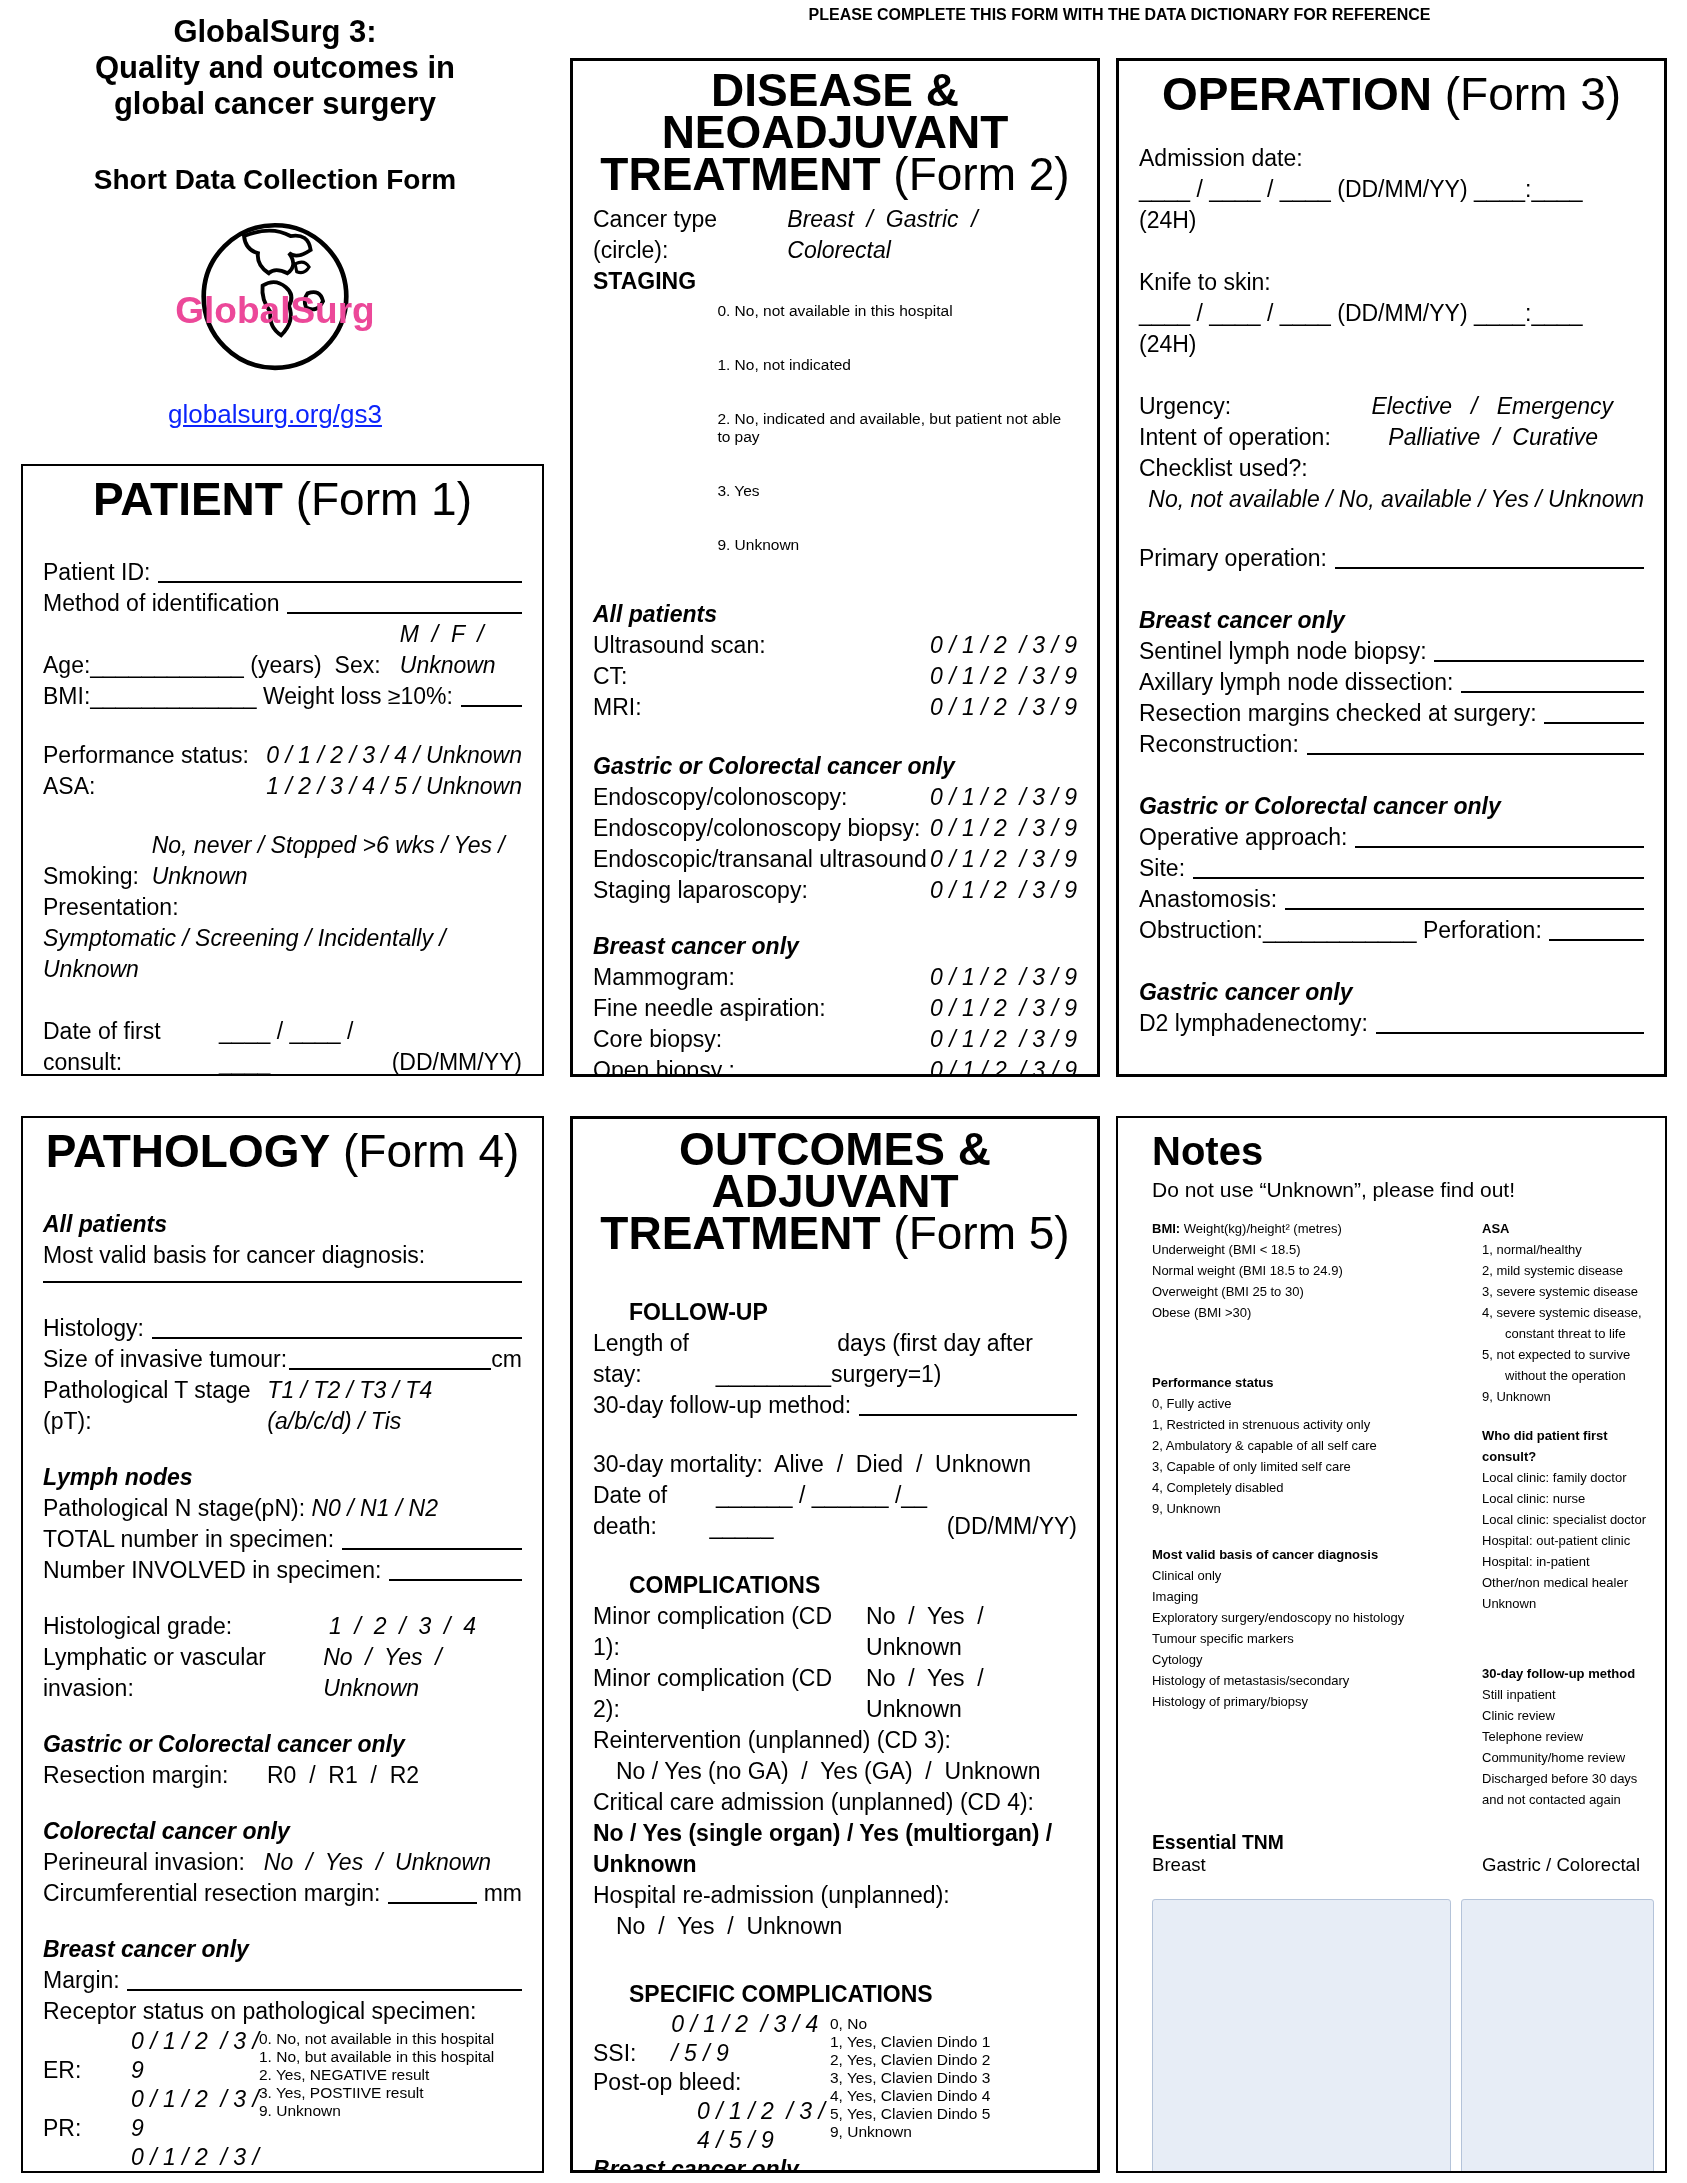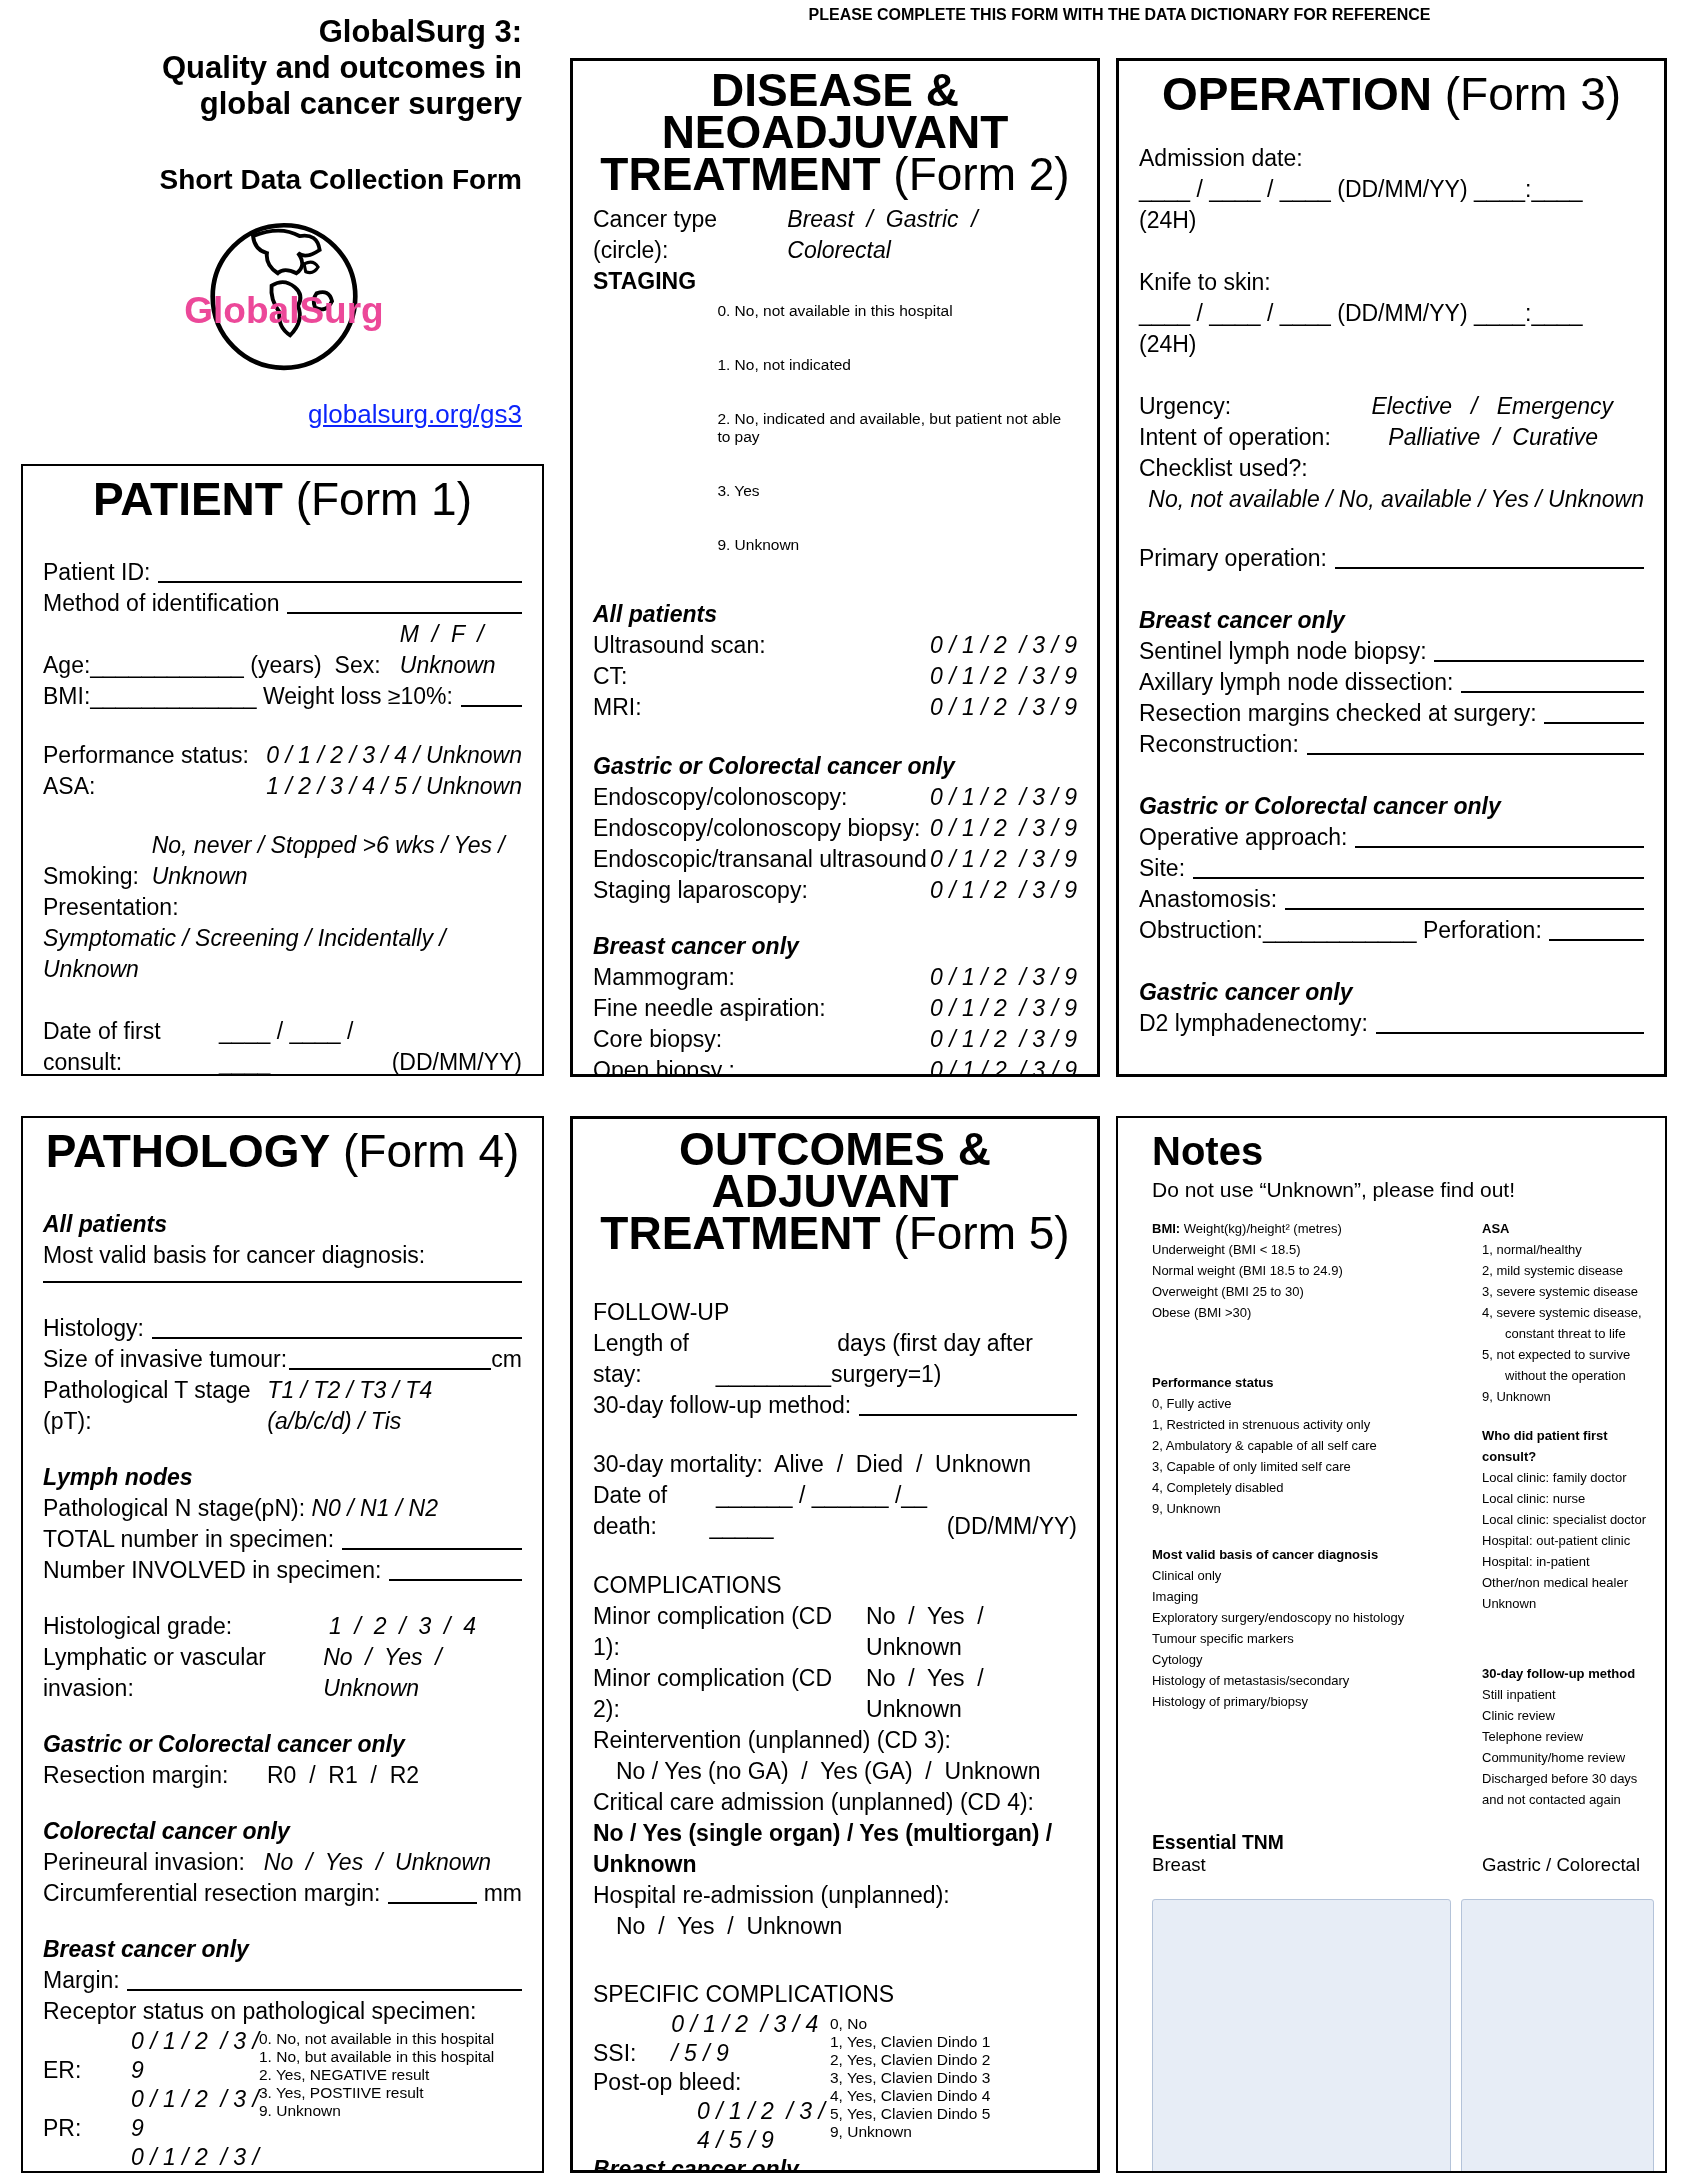--- a/index.html
+++ b/index.html
@@ -4,31 +4,31 @@
 <style>
   html,body{margin:0;padding:0;background:#fff;}
   body{width:1688px;height:2183px;position:relative;font-family:"Liberation Sans",sans-serif;color:#000;}
   .box{position:absolute;background:#fff;border:3.1px solid #000;box-sizing:border-box;overflow:hidden;}
   .bt{text-align:center;font-size:46px;line-height:42px;margin-top:12.4px;}
   .tb{font-weight:bold;}
   .r{display:flex;align-items:flex-end;padding:0 20px;font-size:23px;line-height:31px;white-space:pre-wrap;box-sizing:border-box;}
   .r38{line-height:29px;}
   .opt{font-style:italic;}
   .sub{font-weight:bold;font-style:italic;}
-  .caps{font-weight:normal;}
+  .caps{font-weight:bold;margin-left:36px;}
   .spread{justify-content:space-between;}
   .right{justify-content:flex-end;}
   .center{justify-content:center;}
   .fill{flex:1 1 auto;border-bottom:2.3px solid #000;height:0;margin:0 0 5.4px 7.7px;min-width:23px;}
   .unit{margin-left:6.2px;}
   .legend{font-size:15.5px;line-height:18px;}
   .lab-sm{width:101px;}
   .s12{height:9.3px}.s20{height:15.5px}.s24{height:18.6px}.s28{height:21.6px}.s32{height:25px}.s36{height:28px}.s40{height:31px}.s48{height:37px}.s56{height:43px}.s64{height:49px}
   
-  .branding{position:absolute;left:46px;top:14px;width:476px;text-align:right;}
+  .branding{position:absolute;left:37px;top:14px;width:476px;text-align:center;}
   .b-title{font-weight:bold;font-size:31px;line-height:36px;}
   .b-sub{font-weight:bold;font-size:28px;margin-top:42px;}
   .logo{position:relative;width:476px;height:169px;margin-top:23px;}
   .logo svg{position:absolute;left:50%;top:0;transform:translateX(-50%);}
   .logo-text{position:absolute;top:71px;left:50%;transform:translateX(-50%);color:#ec4899;font-weight:bold;font-size:37px;white-space:nowrap;}
   .b-link{display:block;margin-top:10.8px;color:#0b24fb;text-decoration:underline;font-size:26px;cursor:pointer;}
   .hdr{position:absolute;left:572px;top:6.2px;width:1095px;text-align:center;font-weight:bold;font-size:16px;}
   
   .nsmall{font-size:13px;line-height:21px;}
   .nh{font-weight:bold;}

